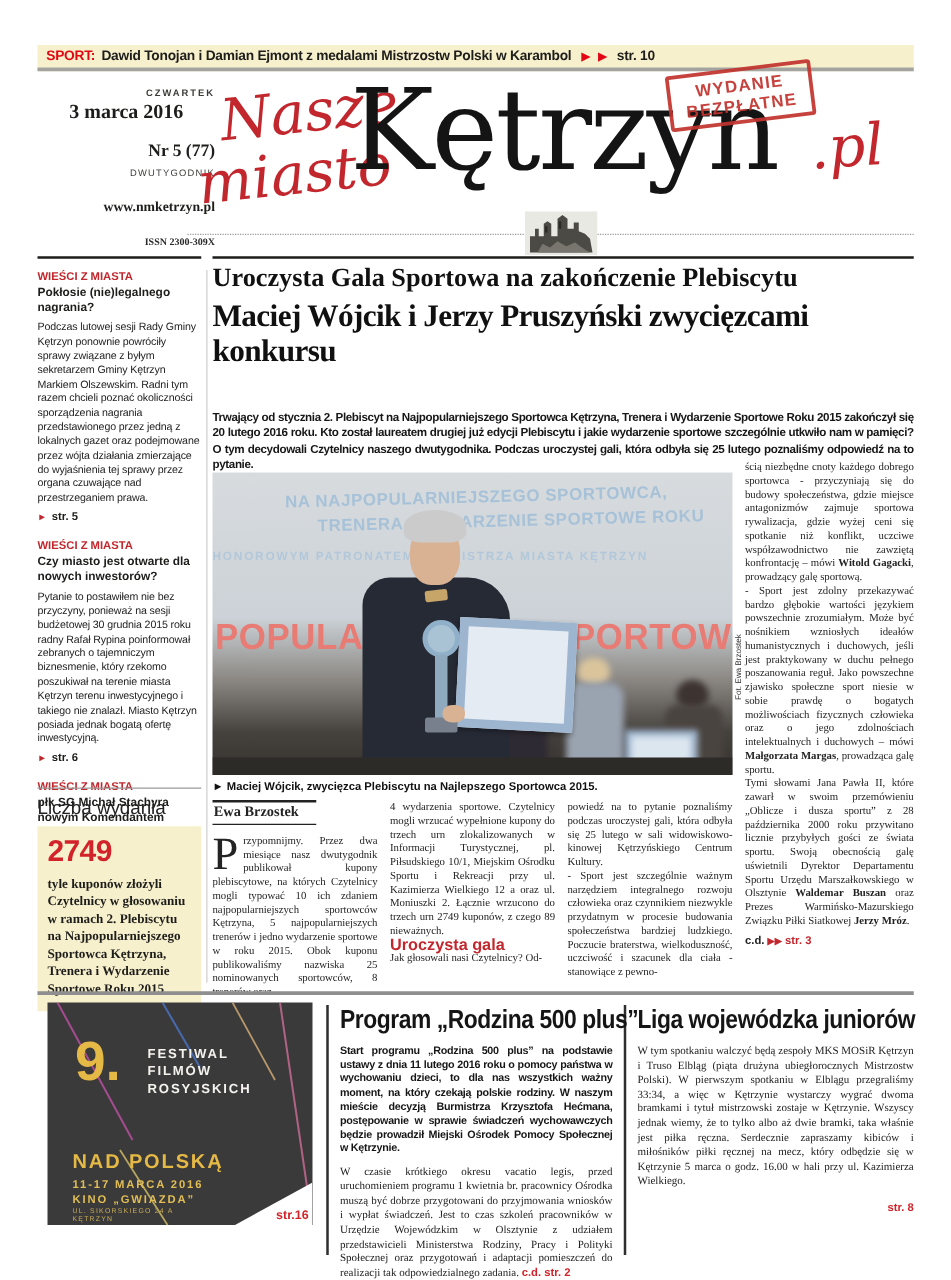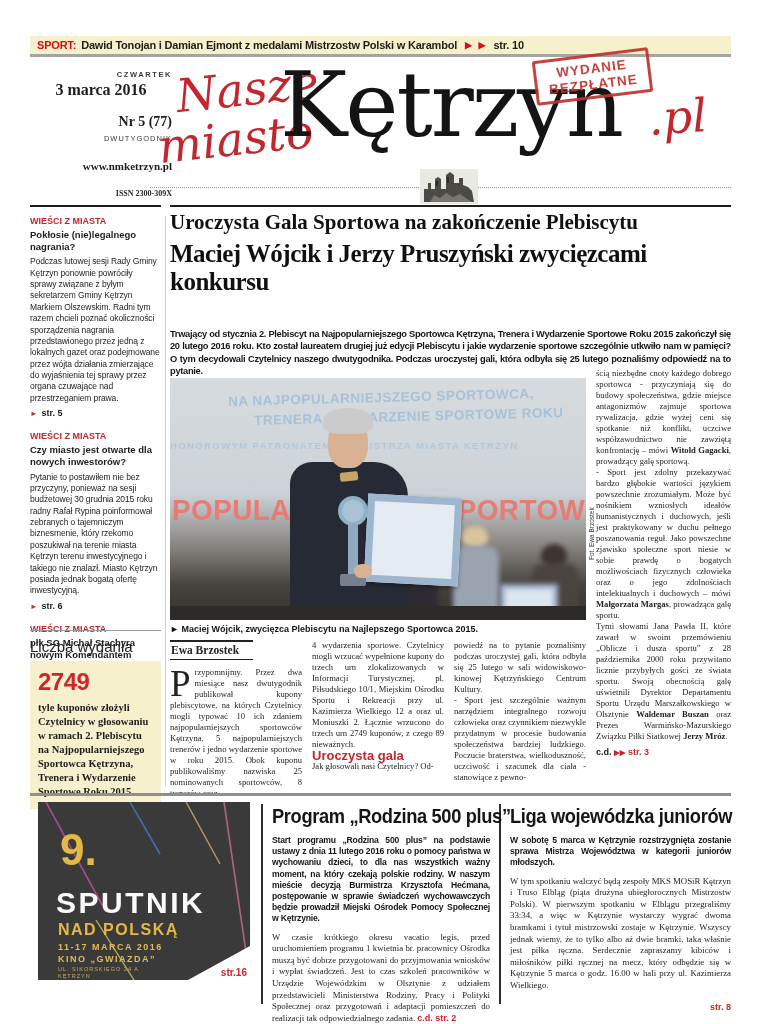--- a/index.html
+++ b/index.html
@@ -242,39 +242,42 @@
 
   <div class="abs poster">
     <svg style="position:absolute;inset:0;" width="212" height="178" viewBox="0 0 212 178">
       <line x1="8" y1="0" x2="68" y2="110" stroke="#b84fa0" stroke-width="1.6" opacity=".85"></line>
       <line x1="92" y1="0" x2="122" y2="52" stroke="#4a72c4" stroke-width="1.6" opacity=".85"></line>
       <line x1="148" y1="0" x2="182" y2="62" stroke="#d8b178" stroke-width="1.4" opacity=".8"></line>
       <line x1="186" y1="0" x2="208" y2="150" stroke="#c46a92" stroke-width="1.6" opacity=".85"></line>
       <line x1="58" y1="118" x2="96" y2="178" stroke="#d8c46a" stroke-width="1.4" opacity=".8"></line>
     </svg>
     <div class="nine">9.</div>
-    <div class="tit">SPUTNIK</div>
+    <div class="fest">
+      <div>FESTIWAL</div>
+      <div>FILMÓW</div>
+      <div>ROSYJSKICH</div>
+    </div>
     <div class="sub">NAD POLSKĄ</div>
     <div class="dat">11-17 MARCA 2016</div>
     <div class="ven">KINO „GWIAZDA”</div>
     <div class="adr">UL. SIKORSKIEGO 24 A</div>
     <div class="cit">KĘTRZYN</div>
     <div class="corner"></div>
     <div class="pref">str.16</div>
   </div>
 
   <div class="abs vline-dark" style="left:261px;top:804px;height:200px;"></div>
   <div class="abs vline-dark" style="left:499px;top:804px;height:200px;"></div>
 
   <div class="abs program">
     <h2 class="bot-head">Program „Rodzina 500 plus”</h2>
     <p class="bot-lead">Start programu „Rodzina 500 plus” na podstawie ustawy z dnia 11 lutego 2016 roku o pomocy państwa w wychowaniu dzieci, to dla nas wszystkich ważny moment, na który czekają polskie rodziny. W naszym mieście decyzją Burmistrza Krzysztofa Hećmana, postępowanie w sprawie świadczeń wychowawczych będzie prowadził Miejski Ośrodek Pomocy Społecznej w Kętrzynie.</p>
     <p class="bot-body"><span>W czasie krótkiego okresu vacatio legis, przed uruchomieniem programu 1 kwietnia br. pracownicy Ośrodka muszą być dobrze przygotowani do przyjmowania wniosków i wypłat świadczeń. Jest to czas szkoleń pracowników w Urzędzie Wojewódzkim w Olsztynie z udziałem przedstawicieli Ministerstwa Rodziny, Pracy i Polityki Społecznej oraz przygotowań i adaptacji pomieszczeń do realizacji tak odpowiedzialnego zadania.</span> <span class="pageref">c.d. str. 2</span></p>
   </div>
 
   <div class="abs liga">
     <h2 class="bot-head">Liga wojewódzka juniorów</h2>
-    <p class="bot-lead">W sobotę 5 marca w Kętrzynie rozstrzygnięta zostanie sprawa Mistrza Województwa w kategorii juniorów młodszych.</p>
     <p class="bot-body">W tym spotkaniu walczyć będą zespoły MKS MOSiR Kętrzyn i Truso Elbląg (piąta drużyna ubiegłorocznych Mistrzostw Polski). W pierwszym spotkaniu w Elblągu przegraliśmy 33:34, a więc w Kętrzynie wystarczy wygrać dwoma bramkami i tytuł mistrzowski zostaje w Kętrzynie. Wszyscy jednak wiemy, że to tylko albo aż dwie bramki, taka właśnie jest piłka ręczna. Serdecznie zapraszamy kibiców i miłośników piłki ręcznej na mecz, który odbędzie się w Kętrzynie 5 marca o godz. 16.00 w hali przy ul. Kazimierza Wielkiego.</p>
     <div class="pageref" style="text-align:right;margin-top:10px;">str. 8</div>
   </div>
 
 </div>
 
 </body></html>

